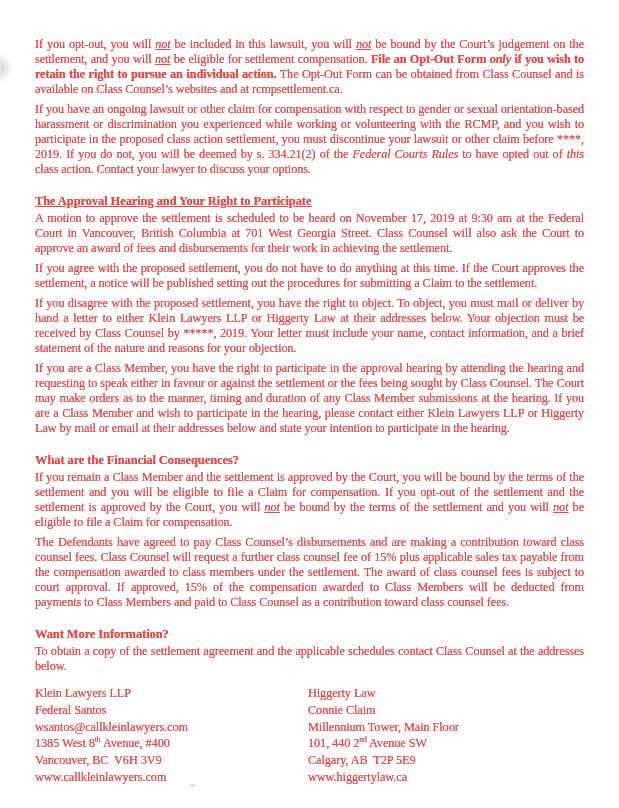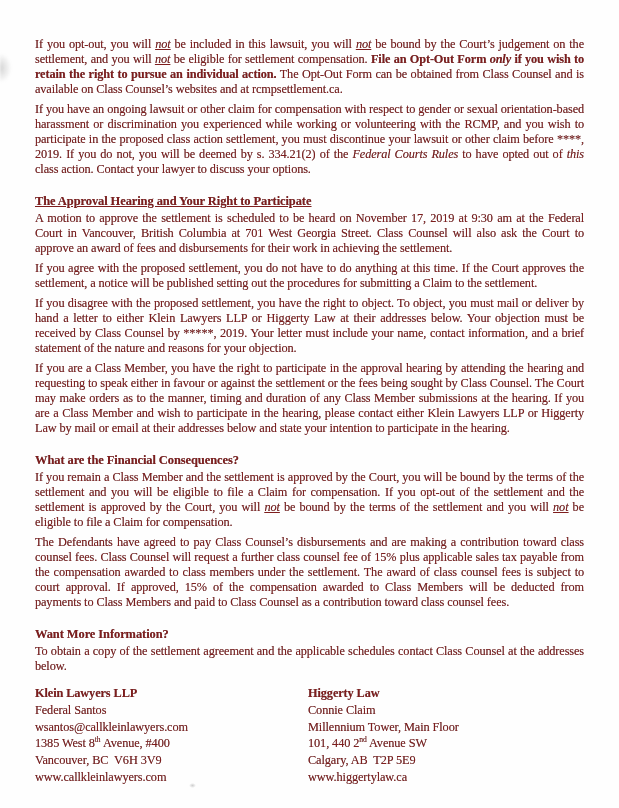--- a/index.html
+++ b/index.html
@@ -2,21 +2,21 @@
 <html><head>
 <meta charset="utf-8">
 <style>
   html, body { margin: 0; padding: 0; background: #ffffff; }
   .page {
     position: relative;
     width: 619px;
     height: 808px;
     background: #fefefe;
     font-family: "Liberation Serif", "DejaVu Serif", serif;
-    color: #7f1d1d;
+    color: #ef4444;
     overflow: hidden;
   }
   .text-block {
     position: absolute;
     left: 35px;
     top: 37px;
     width: 549px;
   }
   .para {
     margin: 0 0 5px 0;
@@ -38,21 +38,21 @@
   .contacts {
     display: flex;
     margin-top: 11px;
     font-size: 12.3px;
     line-height: 16.8px;
     letter-spacing: -0.1px;
     text-shadow: 0 0 0.4px rgba(40,40,40,0.55);
   }
   .contact-col-left { width: 273px; }
   .contact-col-right { flex: 1; }
-  .contact-name { font-weight: bold; }
+  .contact-name { font-weight: normal; }
   sup { font-size: 0.62em; line-height: 0; }
   .scan-smudge-left {
     position: absolute;
     left: 0; top: 54px;
     width: 11px; height: 28px;
     background: radial-gradient(ellipse at left center, rgba(140,140,140,0.38), rgba(255,255,255,0) 75%);
     filter: blur(1px);
   }
   .scan-smudge-bottom {
     position: absolute;

